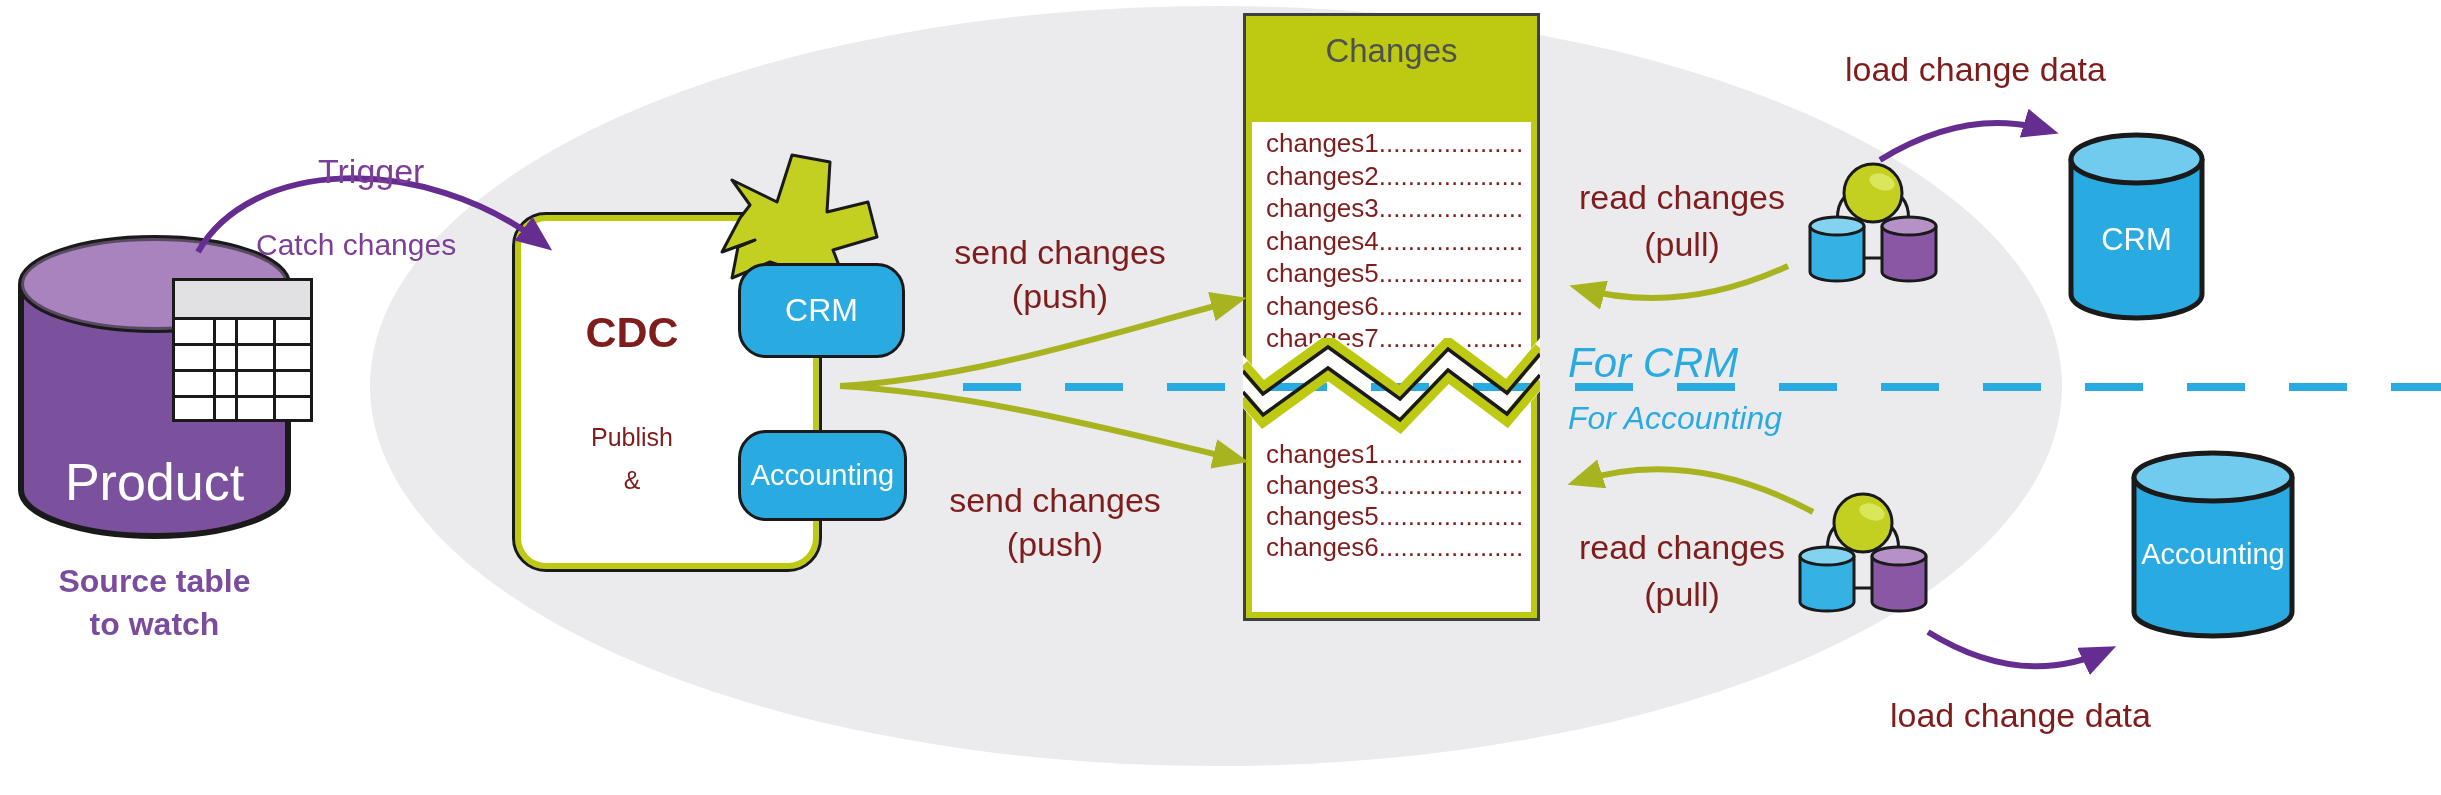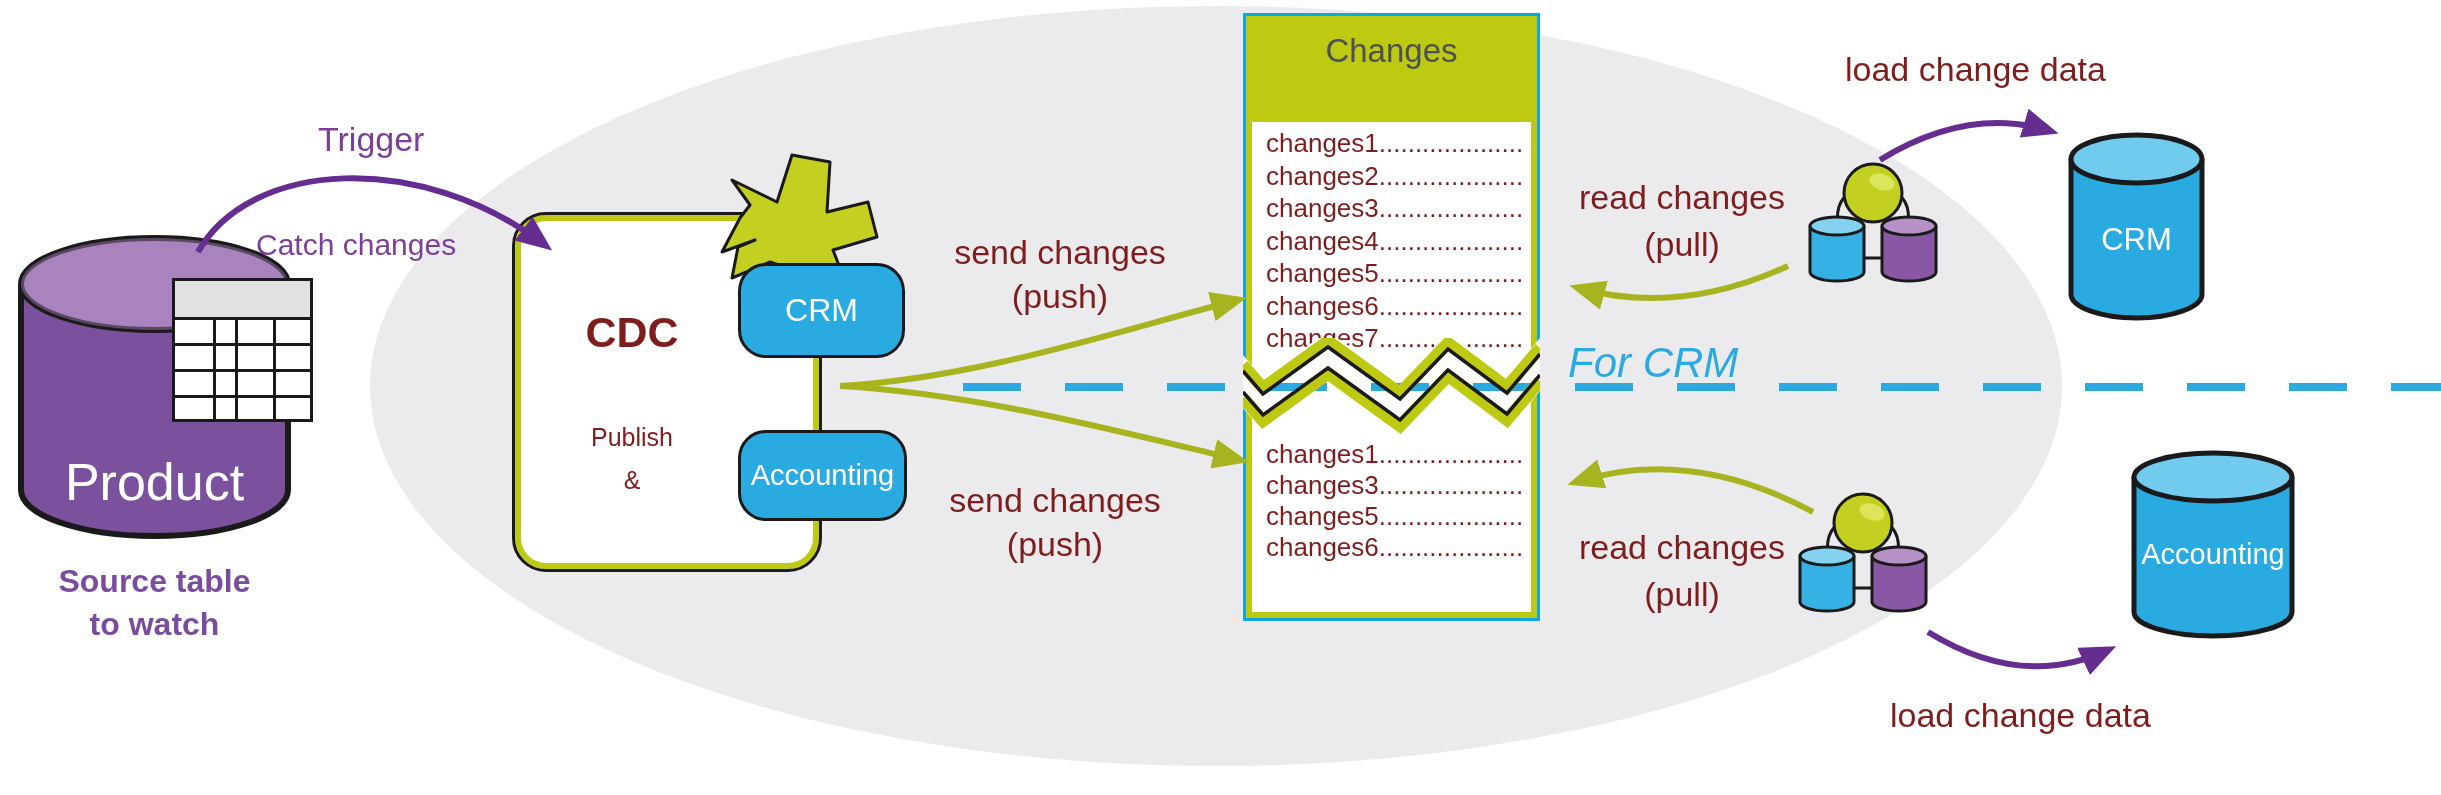--- a/index.html
+++ b/index.html
@@ -12,21 +12,21 @@
   .bg-ellipse{
     left:370px;top:6px;width:1692px;height:760px;border-radius:50%;
     background:#ebebed;z-index:1;
   }
   
   .txt{white-space:nowrap;}
   .gray{color:#7f1d1d;}
   .purple{color:#7c3f98;}
   .center{text-align:center;}
   
-  .trigger-label{left:318px;top:120px;font-size:34px;z-index:7;}
+  .trigger-label{left:318px;top:152px;font-size:34px;z-index:7;}
   .catch-label{left:256px;top:228px;font-size:30px;z-index:7;}
   .product-cyl{left:17px;top:232px;z-index:2;}
   .product-label{left:17px;top:452px;width:275px;font-size:52px;color:#ffffff;z-index:7;}
   .source-caption{left:17px;top:560px;width:275px;font-size:32px;font-weight:bold;color:#7a4c9e;line-height:43px;z-index:7;}
   
   .sheet-icon{left:172px;top:278px;width:141px;height:144px;background:#ffffff;border:3px solid #1a1a1a;z-index:2;box-sizing:border-box;}
   .sheet-head{position:absolute;left:0;top:0;right:0;height:36px;background:#e1e1e4;border-bottom:3px solid #1a1a1a;}
   .sheet-body{position:absolute;left:0;top:39px;right:0;bottom:0;
     background-image:repeating-linear-gradient(to bottom,transparent 0px,transparent 23px,#1a1a1a 23px,#1a1a1a 26px);}
   .sheet-col{position:absolute;top:39px;bottom:0;width:3px;background:#1a1a1a;}
@@ -51,21 +51,21 @@
   .send-bottom{left:900px;top:478px;width:310px;font-size:34px;line-height:44px;z-index:7;}
   .read-top{left:1537px;top:174px;width:290px;font-size:34px;line-height:47px;z-index:7;}
   .read-bottom{left:1537px;top:524px;width:290px;font-size:34px;line-height:47px;z-index:7;}
   .for-crm{left:1568px;top:339px;font-size:42px;font-style:italic;color:#29abe2;z-index:7;}
   .for-acc{left:1568px;top:400px;font-size:32px;font-style:italic;color:#29abe2;z-index:7;}
   .load-top{left:1845px;top:50px;font-size:34px;z-index:7;}
   .load-bottom{left:1890px;top:696px;font-size:34px;z-index:7;}
   
   .chg-table{
     left:1243px;top:13px;width:297px;height:608px;background:#ffffff;
-    border:3px solid #0ea5e9;box-sizing:border-box;
+    border:3px solid #404040;box-sizing:border-box;
     box-shadow:inset 0 0 0 6px #bdca11;z-index:2;
   }
   .chg-header{
     position:absolute;left:6px;top:6px;right:6px;height:100px;background:#bdca11;
     color:#4f5052;font-size:33px;line-height:42px;text-align:center;padding-top:8px;box-sizing:border-box;
   }
   .chg-rows{position:absolute;left:20px;right:10px;color:#7f1d1d;font-size:26px;line-height:32.5px;overflow:hidden;}
   .rows-top{top:111px;}
   .rows-bottom{top:423px;line-height:31px;}
   .chg-row{white-space:nowrap;overflow:hidden;}
@@ -157,20 +157,21 @@
       <div class="chg-row">changes5....................</div>
       <div class="chg-row">changes6....................</div>
     </div>
   </div>
 
   <svg class="abs tear-white" width="297" height="100" viewBox="0 0 297 100">
     <polygon fill="#ffffff" points="0,17 20,40 85,-7 157,45 205,-5 264,39 297,0 297,53 264,92 205,48 157,98 85,46 20,93 0,70"></polygon>
   </svg>
 
   <div class="abs txt for-crm">For CRM</div>
+  <div class="abs txt for-acc">For Accounting</div>
 
   <div class="abs gray center read-top">
     <div>read changes</div>
     <div>(pull)</div>
   </div>
   <div class="abs gray center read-bottom">
     <div>read changes</div>
     <div>(pull)</div>
   </div>
   <div class="abs txt gray load-top">load change data</div>

